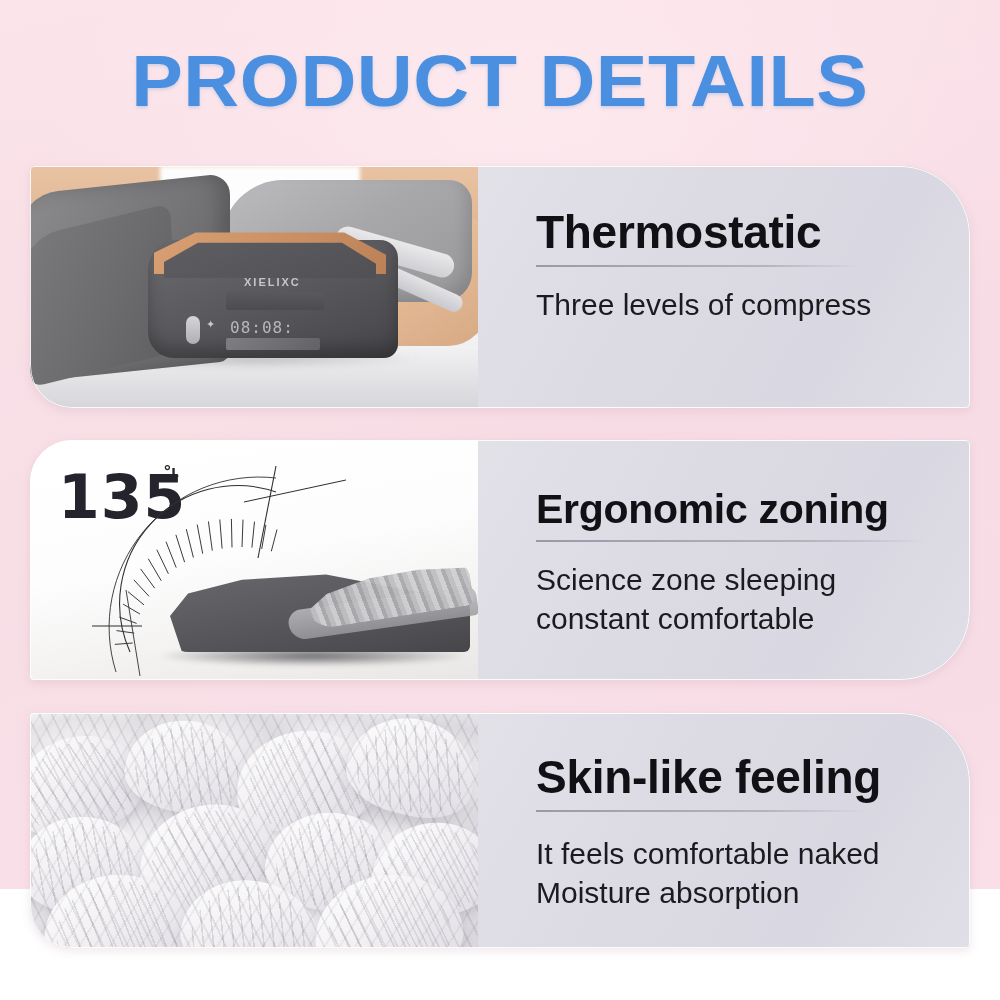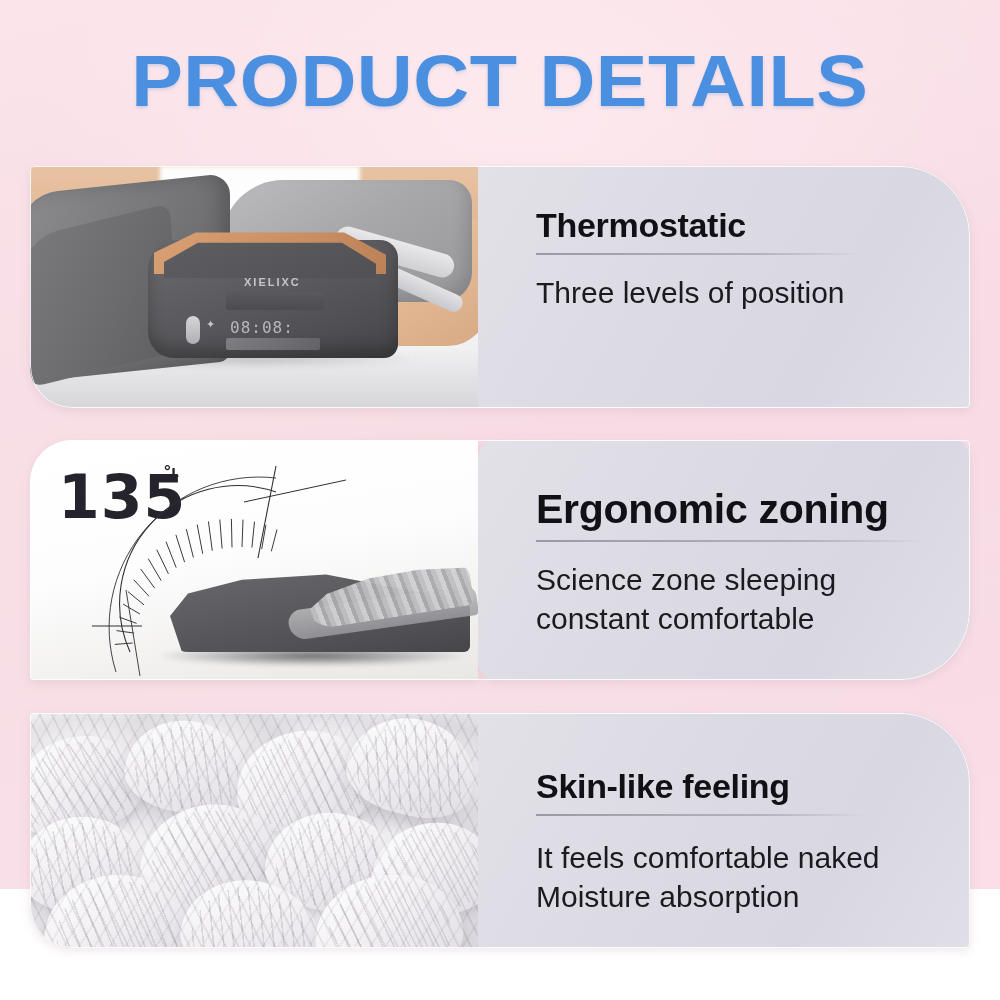--- a/index.html
+++ b/index.html
@@ -60,26 +60,26 @@
     pointer-events:none;
   }
 
   .photo { position:relative; width:448px; height:100%; overflow:hidden; background:#efeef0; }
   .textpane {
     position:relative;
     flex:1; height:100%;
     background:linear-gradient(120deg,#e2e1e8 0%, #dcdbe4 40%, #d9d8e2 72%, #e0dfe7 100%);
     padding:42px 0 0 58px;
   }
-  .card-2 .textpane { padding-top:48px;border-radius:18px; }
-  .card-3 .textpane { padding-top:56px; }
+  .card-2 .textpane { padding-top:48px; }
+  .card-3 .textpane { padding-top:40px; }
 
   .heading {
     font-weight:700;
-    font-size:34px;
+    font-size:46px;
     color:#111014;
     letter-spacing:-0.3px;
     line-height:1.05;
     white-space:nowrap;
   }
   .card-2 .heading { font-size:41px; }
   .rule {
     margin-top:9px;
     height:2px;
     background:linear-gradient(90deg,#9b99a6 0%, #b5b3be 70%, rgba(181,179,190,0) 100%);
@@ -325,21 +325,21 @@
       <div class="digits">08:08:</div>
       <div class="bar"></div>
       <div class="btn-o"></div>
       <div class="spark">✦</div>
     </div>
 
     <div class="textpane">
       <div class="heading">Thermostatic</div>
       <div class="rule rule-1"></div>
       <div class="body-block">
-        <div class="body-line">Three levels of position</div>
+        <div class="body-line">Three levels of compress</div>
       </div>
     </div>
   </div>
 
   <div class="card card-2">
     <div class="photo p2">
       <div class="deg-num">135</div>
       <div class="deg-sup">°ʟ</div>
 
       <svg class="arcs" width="448" height="240" viewBox="0 0 448 240">

